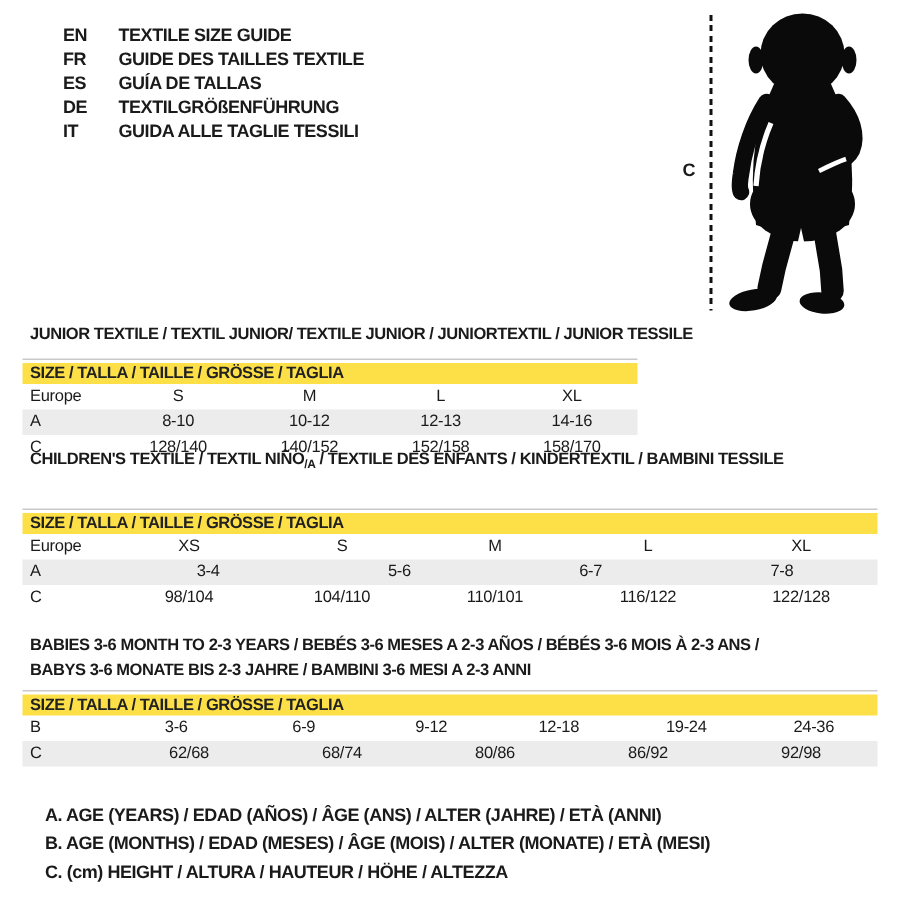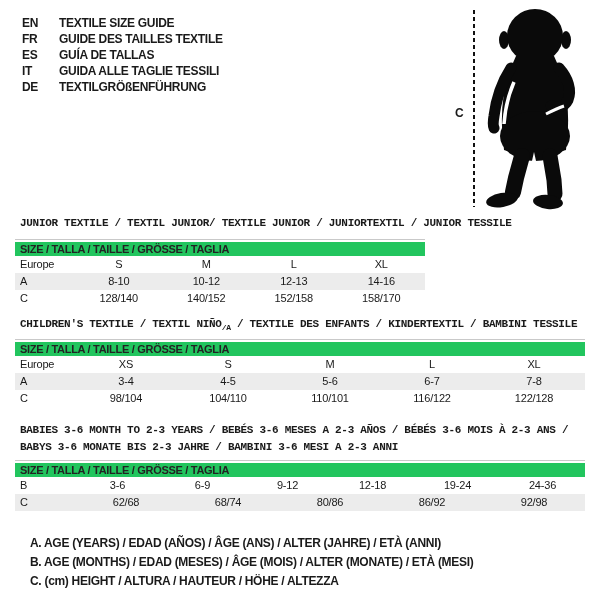--- a/index.html
+++ b/index.html
@@ -2,34 +2,34 @@
 <html><head>
 <meta charset="utf-8">
 <style>
   html,body{margin:0;padding:0;background:#ffffff;}
   body{width:600px;height:600px;font-family:"Liberation Sans",sans-serif;color:#1a1a1a;}
   .canvas{position:relative;width:600px;height:600px;background:#fff;overflow:hidden;}
 
   
   .lang-block{position:absolute;left:22px;top:15px;}
   .lang-row{display:flex;font-weight:700;font-size:12px;line-height:16px;letter-spacing:-0.3px;}
-  .lang-code{width:37px;}
+  .lang-code{width:37px;margin-left:20px;}
 
   
   .dash-line{position:absolute;left:473px;top:10px;width:2px;height:197px;
     background:repeating-linear-gradient(to bottom,#111 0 4px,transparent 4px 7px);}
   .c-label{position:absolute;left:455px;top:106px;font-weight:700;font-size:12px;}
   svg.baby{position:absolute;left:480px;top:8px;}
 
   
-  .ttl{position:absolute;font-weight:700;font-size:11px;letter-spacing:-0.3px;line-height:13px;white-space:nowrap;font-family:Liberation Mono, monospace;}
+  .ttl{position:absolute;font-weight:700;font-size:11px;letter-spacing:-0.3px;line-height:13px;white-space:nowrap;}
   .ttl .subA{font-size:8px;vertical-align:sub;}
   .tbl{position:absolute;}
   .rule{height:1px;background:#c9c9c9;margin-bottom:2px;}
-  .bar{height:14px;background:#22c55e;color:#222;font-weight:700;font-size:11px;line-height:14px;
+  .bar{height:14px;background:#fde047;color:#222;font-weight:700;font-size:11px;line-height:14px;
     padding-left:5px;letter-spacing:-0.3px;}
   .trow{display:flex;height:17px;line-height:17px;font-size:11px;letter-spacing:-0.2px;}
   .trow.shade{background:#ececec;}
   .rlabel{width:60px;padding-left:5px;box-sizing:border-box;}
   .cell{flex:1;text-align:center;}
 
   
   .legend{position:absolute;left:19px;top:534px;}
   .legend-line{font-weight:700;font-size:12px;line-height:19px;letter-spacing:-0.3px;white-space:nowrap;margin-left:11px;}
 </style>
@@ -45,26 +45,26 @@
     </div>
     <div class="lang-row">
       <span class="lang-code">FR</span>
       <span class="lang-label">GUIDE DES TAILLES TEXTILE</span>
     </div>
     <div class="lang-row">
       <span class="lang-code">ES</span>
       <span class="lang-label">GUÍA DE TALLAS</span>
     </div>
     <div class="lang-row">
+      <span class="lang-code">DE</span>
+      <span class="lang-label">TEXTILGRÖßENFÜHRUNG</span>
+    </div>
+    <div class="lang-row">
       <span class="lang-code">IT</span>
       <span class="lang-label">GUIDA ALLE TAGLIE TESSILI</span>
-    </div>
-    <div class="lang-row">
-      <span class="lang-code">DE</span>
-      <span class="lang-label">TEXTILGRÖßENFÜHRUNG</span>
     </div>
   </div>
 
   <span class="c-label">C</span>
   <div class="dash-line"></div>
   <svg class="baby" width="100" height="205" viewBox="0 0 100 205" aria-hidden="true">
     <g fill="#0a0a0a" stroke="none">
       <ellipse cx="24" cy="32" rx="5" ry="9"></ellipse>
       <ellipse cx="86" cy="32" rx="5" ry="9"></ellipse>
       <ellipse cx="55" cy="28" rx="28" ry="27"></ellipse>
@@ -102,38 +102,37 @@
     </div>
     <div class="trow">
       <span class="rlabel">C</span>
       <span class="cell">128/140</span>
       <span class="cell">140/152</span>
       <span class="cell">152/158</span>
       <span class="cell">158/170</span>
     </div>
   </div>
 
-  <div class="ttl" style="left:20px;top:318px;">
+  <div class="ttl" style="left:20px;top:300px;">
     <span>CHILDREN'S TEXTILE / TEXTIL NIÑO</span><span class="subA">/A</span><span> / TEXTILE DES ENFANTS / KINDERTEXTIL / BAMBINI TESSILE</span>
   </div>
   <div class="tbl" style="left:15px;top:339px;width:570px;">
     <div class="rule"></div>
     <div class="bar">SIZE / TALLA / TAILLE / GRÖSSE / TAGLIA</div>
     <div class="trow">
       <span class="rlabel">Europe</span>
       <span class="cell">XS</span>
       <span class="cell">S</span>
       <span class="cell">M</span>
       <span class="cell">L</span>
       <span class="cell">XL</span>
     </div>
     <div class="trow shade">
       <span class="rlabel">A</span>
       <span class="cell">3-4</span>
-      <span class="cell">4-5</span>
       <span class="cell">5-6</span>
       <span class="cell">6-7</span>
       <span class="cell">7-8</span>
     </div>
     <div class="trow">
       <span class="rlabel">C</span>
       <span class="cell">98/104</span>
       <span class="cell">104/110</span>
       <span class="cell">110/101</span>
       <span class="cell">116/122</span>

